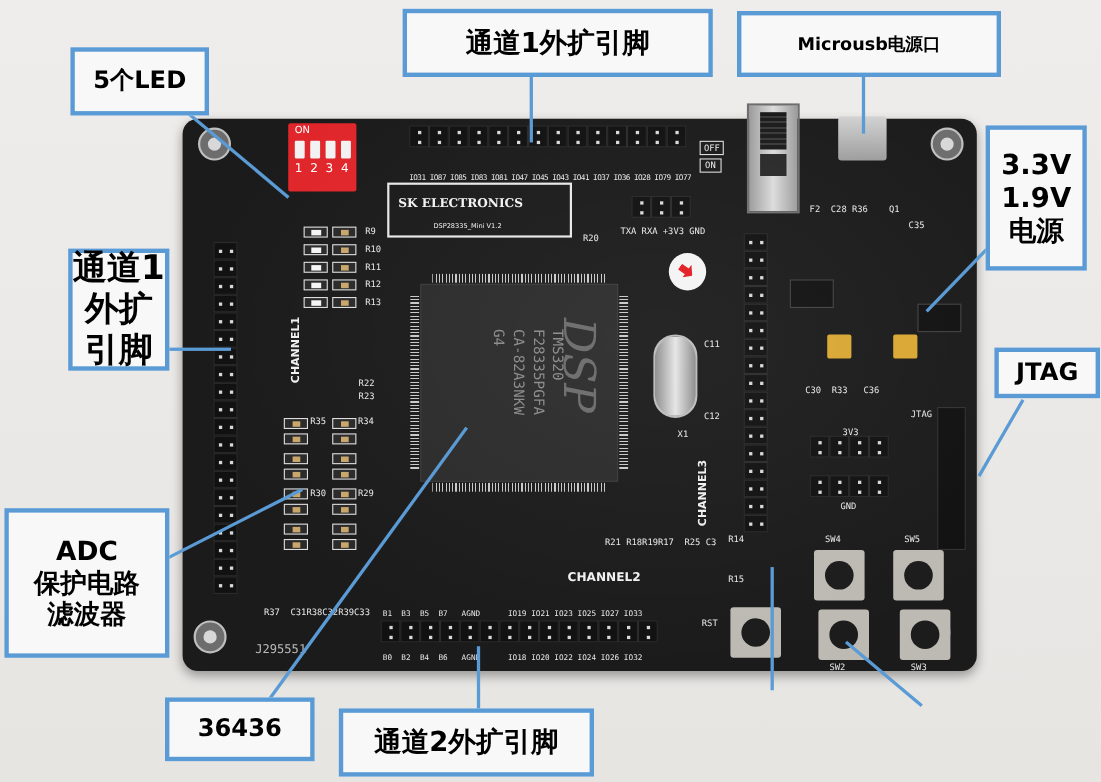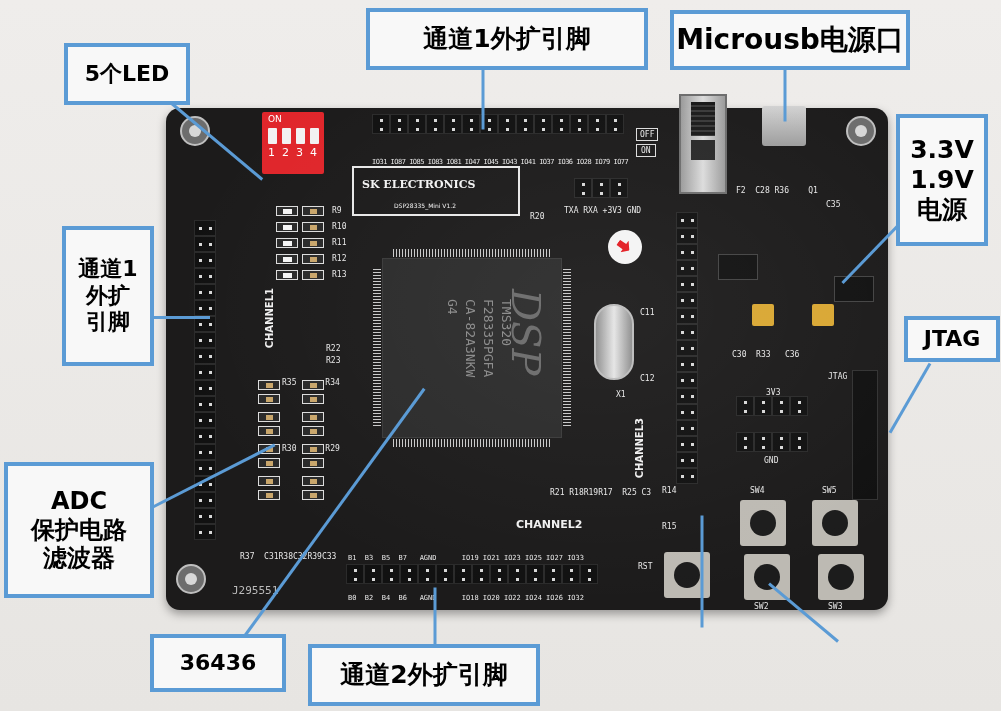--- a/index.html
+++ b/index.html
@@ -302,25 +302,25 @@
   <div class="leader" style="left:152px;top:316px;width:58px;transform:rotate(0deg)"></div>
   <div class="leader" style="left:930px;top:362px;width:80px;transform:rotate(120deg)"></div>
   <div class="leader" style="left:150px;top:507px;width:140px;transform:rotate(-27deg)"></div>
   <div class="leader" style="left:245px;top:634px;width:305px;transform:rotate(-54deg)"></div>
   <div class="leader" style="left:435px;top:646px;width:60px;transform:rotate(-90deg)"></div>
   <div class="leader" style="left:702px;top:626px;width:112px;transform:rotate(-90deg)"></div>
   <div class="leader" style="left:838px;top:640px;width:90px;transform:rotate(-140deg)"></div>
 
   <div class="callout" style="left:64px;top:43px;width:126px;height:62px;font-size:22px">5个LED</div>
   <div class="callout" style="left:366px;top:8px;width:282px;height:62px;font-size:25px">通道1外扩引脚</div>
-  <div class="callout" style="left:670px;top:10px;width:240px;height:60px;font-size:28px">Microusb电源口</div>
+  <div class="callout" style="left:670px;top:10px;width:240px;height:60px;font-size:16px">Microusb电源口</div>
   <div class="callout" style="left:896px;top:114px;width:92px;height:132px;font-size:25px">3.3V
 1.9V
 电源</div>
-  <div class="callout" style="left:62px;top:226px;width:92px;height:140px;font-size:22px">通道1
+  <div class="callout" style="left:62px;top:226px;width:92px;height:111px;font-size:31px">通道1
 外扩
 引脚</div>
   <div class="callout" style="left:904px;top:316px;width:96px;height:46px;font-size:22px">JTAG</div>
   <div class="callout" style="left:4px;top:462px;width:150px;height:136px;font-size:24px">ADC
 保护电路
 滤波器</div>
   <div class="callout" style="left:150px;top:634px;width:136px;height:58px;font-size:22px">36436</div>
   <div class="callout" style="left:308px;top:644px;width:232px;height:62px;font-size:25px">通道2外扩引脚</div>
 </div>
 

